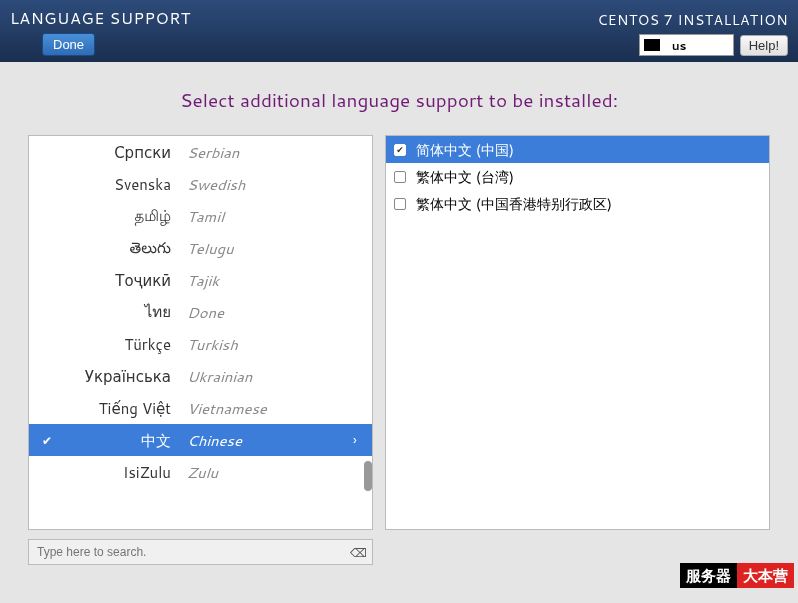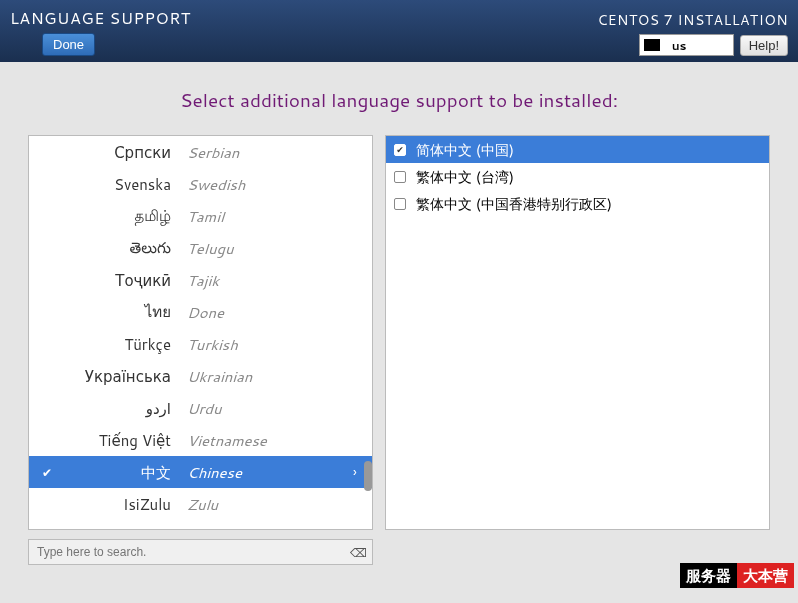--- a/index.html
+++ b/index.html
@@ -277,26 +277,20 @@
           <span class="lang-arrow"></span>
         </div>
         <div class="lang-row">
           <span class="lang-check"></span>
           <span class="lang-native">Українська</span>
           <span class="lang-english">Ukrainian</span>
           <span class="lang-arrow"></span>
         </div>
         <div class="lang-row">
           <span class="lang-check"></span>
-          <span class="lang-native">اردو</span>
-          <span class="lang-english">Urdu</span>
-          <span class="lang-arrow"></span>
-        </div>
-        <div class="lang-row">
-          <span class="lang-check"></span>
           <span class="lang-native">Tiếng Việt</span>
           <span class="lang-english">Vietnamese</span>
           <span class="lang-arrow"></span>
         </div>
         <div class="lang-row selected">
           <span class="lang-check">✔</span>
           <span class="lang-native">中文</span>
           <span class="lang-english">Chinese</span>
           <span class="lang-arrow">›</span>
         </div>

